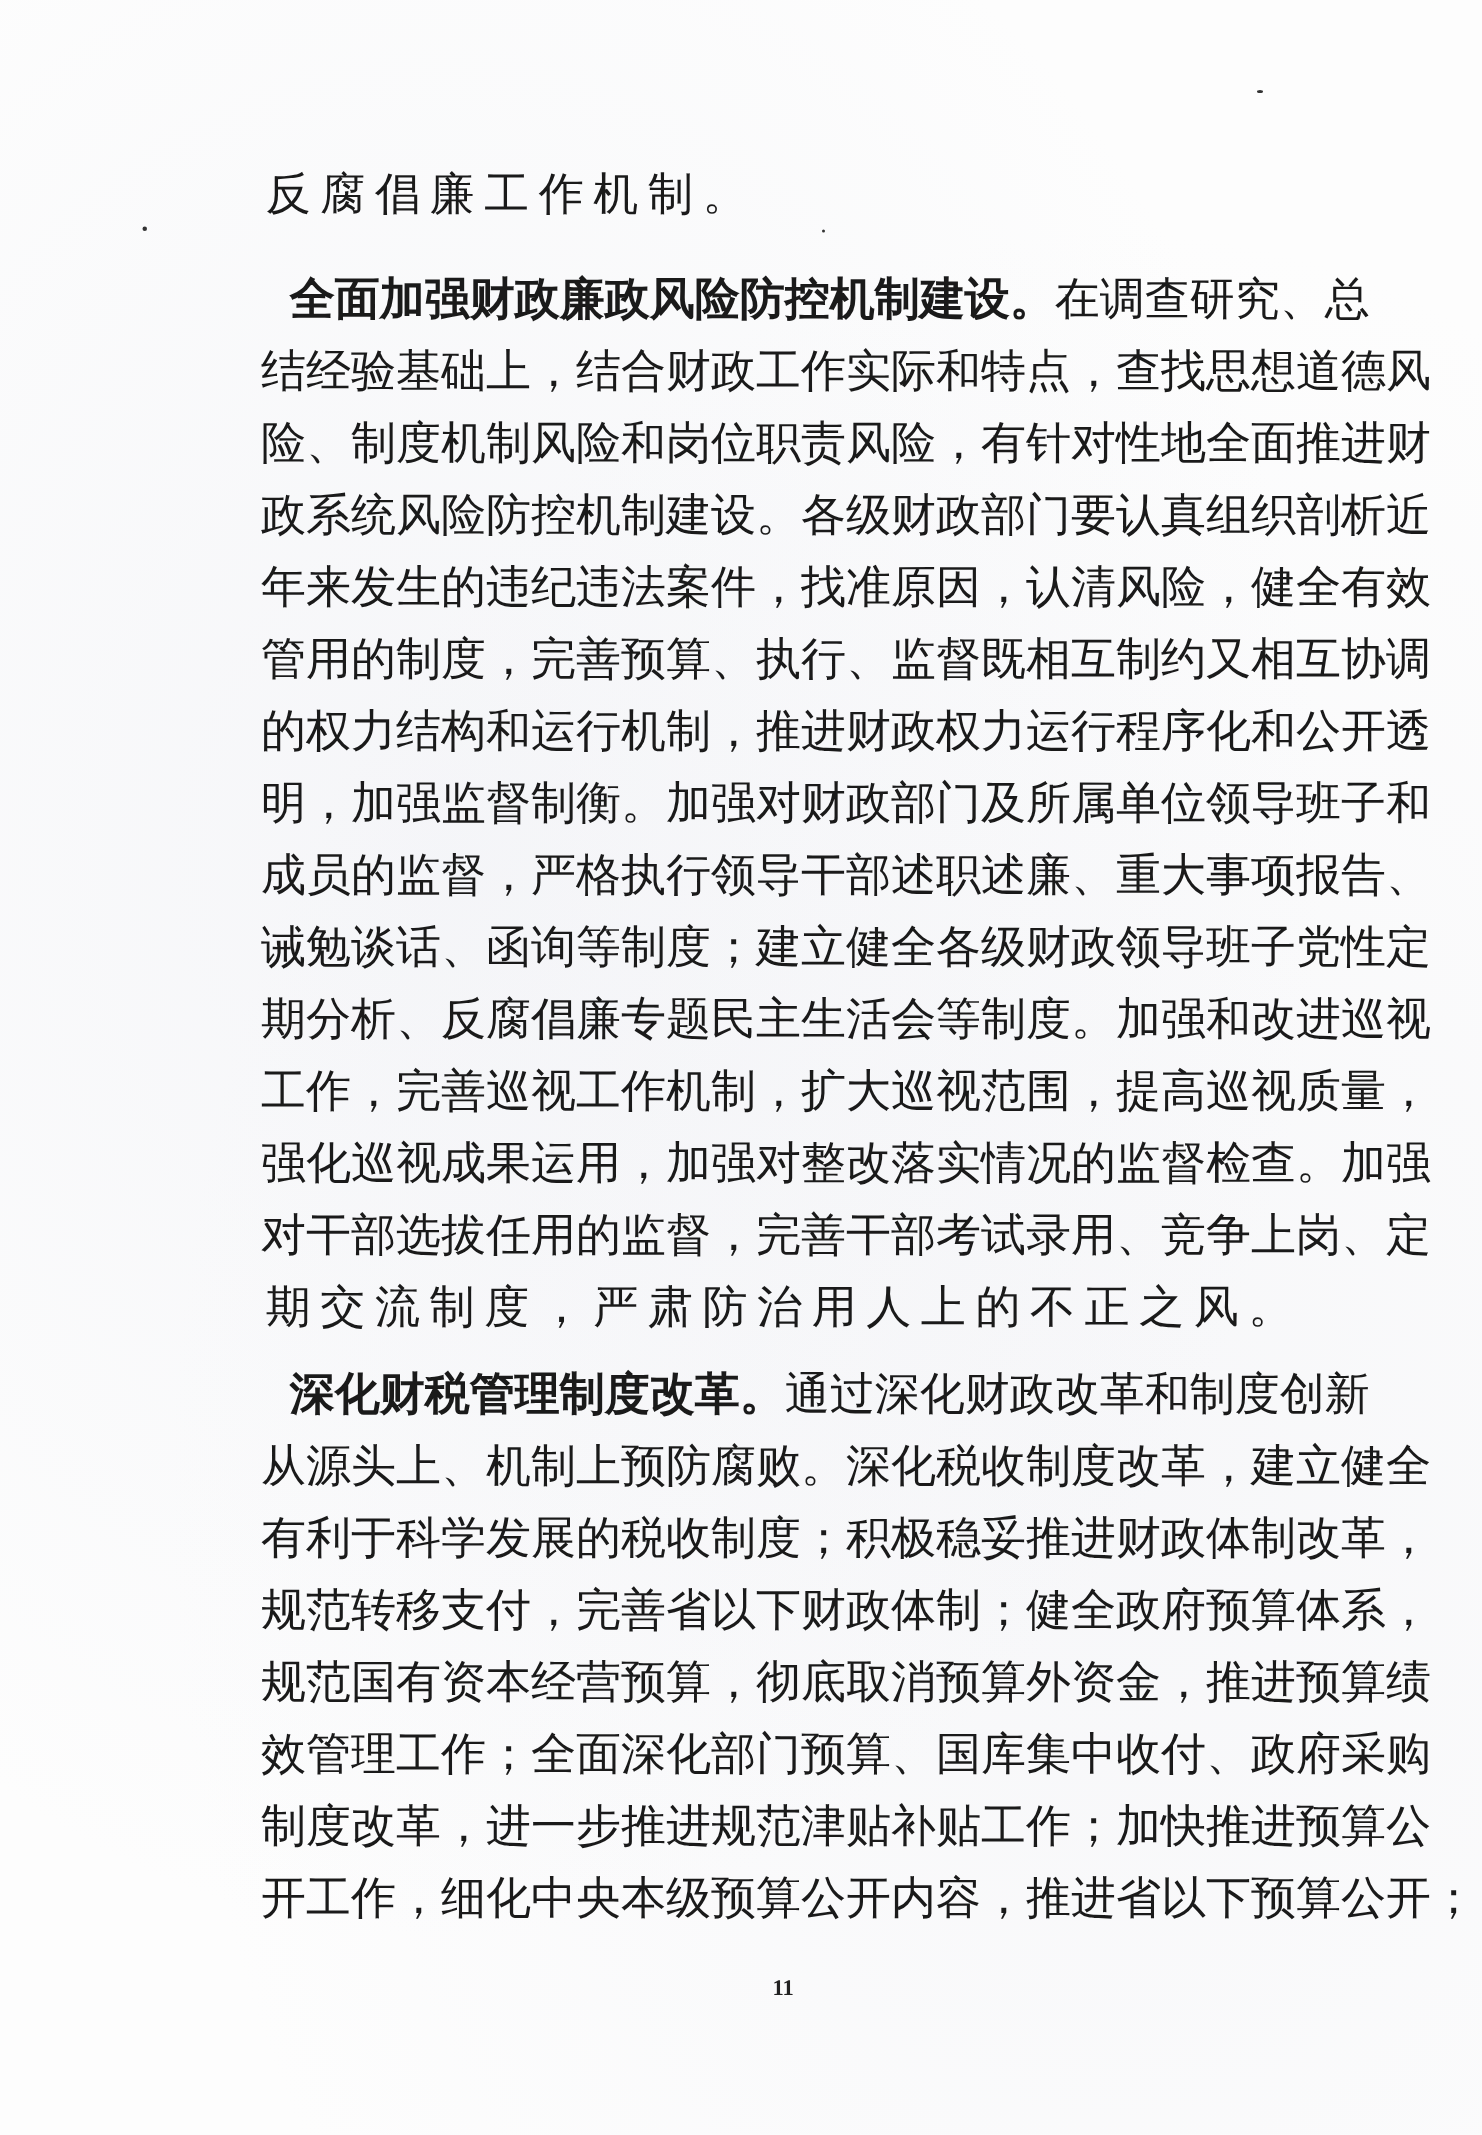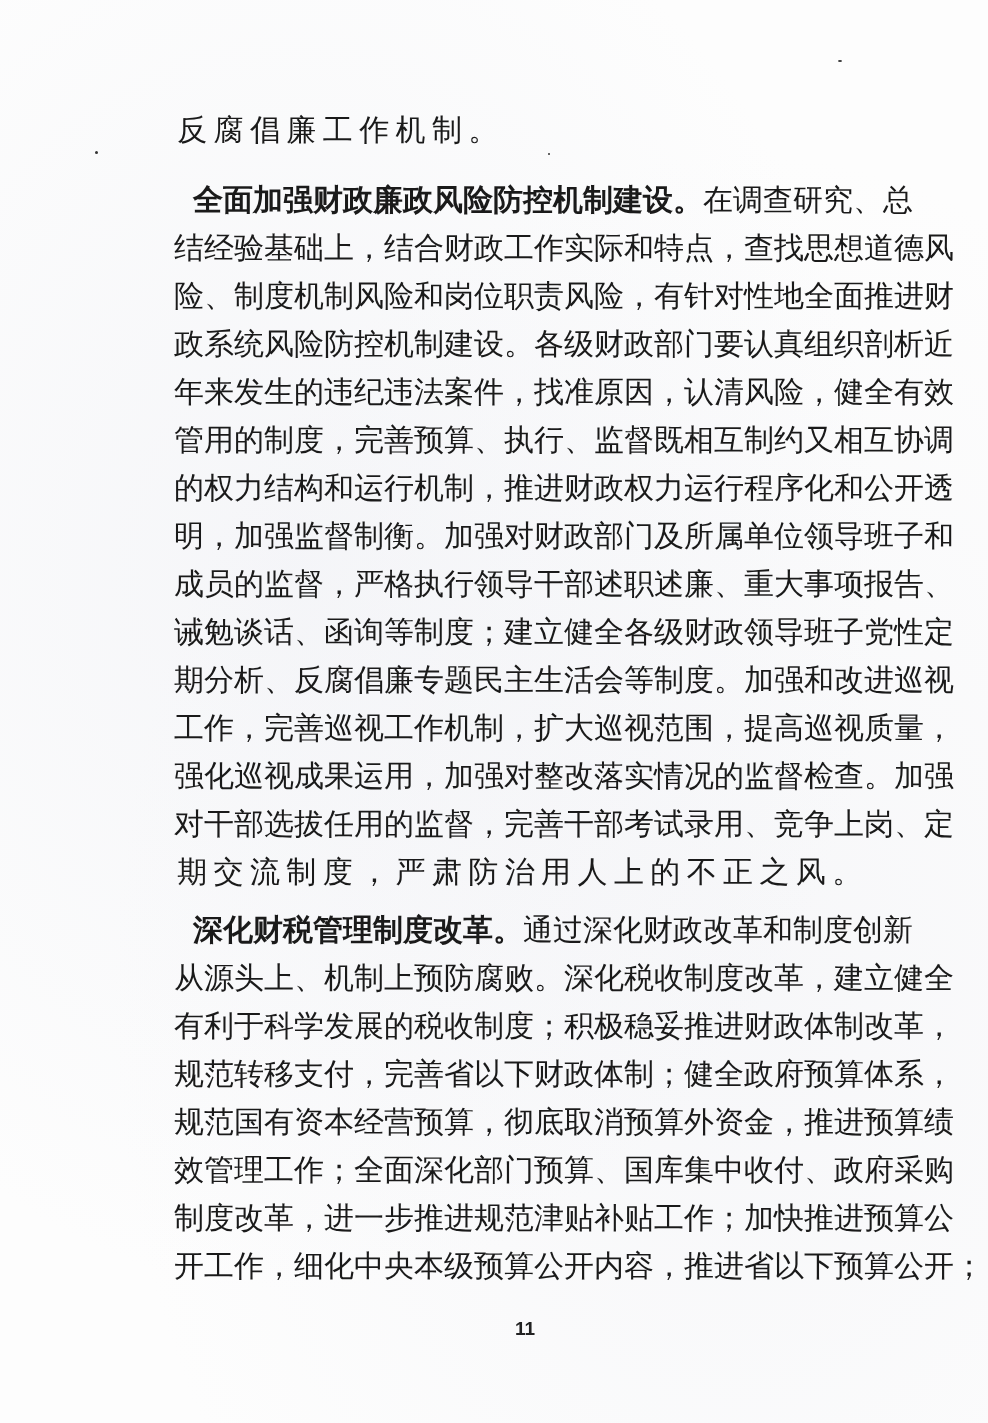--- a/index.html
+++ b/index.html
@@ -48,23 +48,23 @@
       text-align: center;
       letter-spacing: 0;
     }
     .bold {
       font-weight: bold;
     }
     .page-number {
       position: absolute;
       left: 515px;
       top: 1318px;
-      font-size: 19px;
+      font-size: 15px;
       font-weight: bold;
-      font-family: Liberation Sans, sans-serif;
+      font-family: Liberation Serif, serif;
       color: #222;
     }
     .speck {
       position: absolute;
       width: 3px; height: 3px;
       background: #333;
       border-radius: 50%;
     }
   </style>
 </head>

